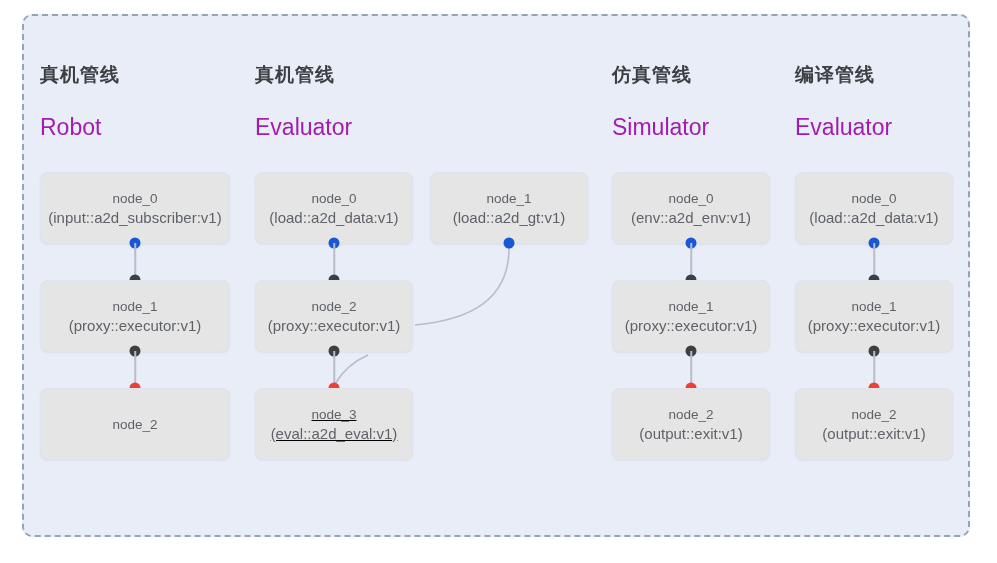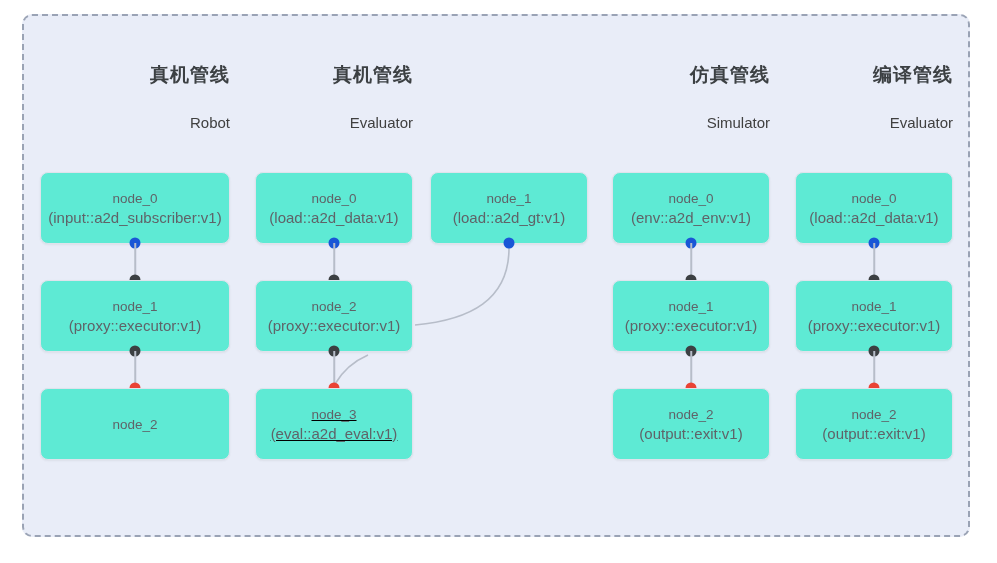--- a/index.html
+++ b/index.html
@@ -25,42 +25,42 @@
     top: 14px;
     width: 948px;
     height: 523px;
     box-sizing: border-box;
     background: #e9edf8;
     border: 2px dashed #9aa3b5;
     border-radius: 10px;
   }
   .column-header {
     position: absolute;
-    text-align: right;
+    text-align: left;
     pointer-events: none;
   }
   .col-title {
     font-size: 19px;
     font-weight: bold;
     color: #3c4043;
     letter-spacing: 1px;
     white-space: nowrap;
   }
   .col-subtitle {
-    font-size: 15px;
-    color: #404040;
+    font-size: 23px;
+    color: #a21caf;
     white-space: nowrap;
     margin-top: 26px;
   }
   .node-box {
     position: absolute;
     width: 190px;
     height: 72px;
     box-sizing: border-box;
-    background: #5eead4;
+    background: #e5e5e5;
     border: 1px solid #dfe3ec;
     border-radius: 8px;
     display: flex;
     flex-direction: column;
     align-items: center;
     justify-content: center;
     box-shadow: 0 1px 2px rgba(60,64,67,0.08);
   }
   .node-box.narrow {
     width: 158px;

